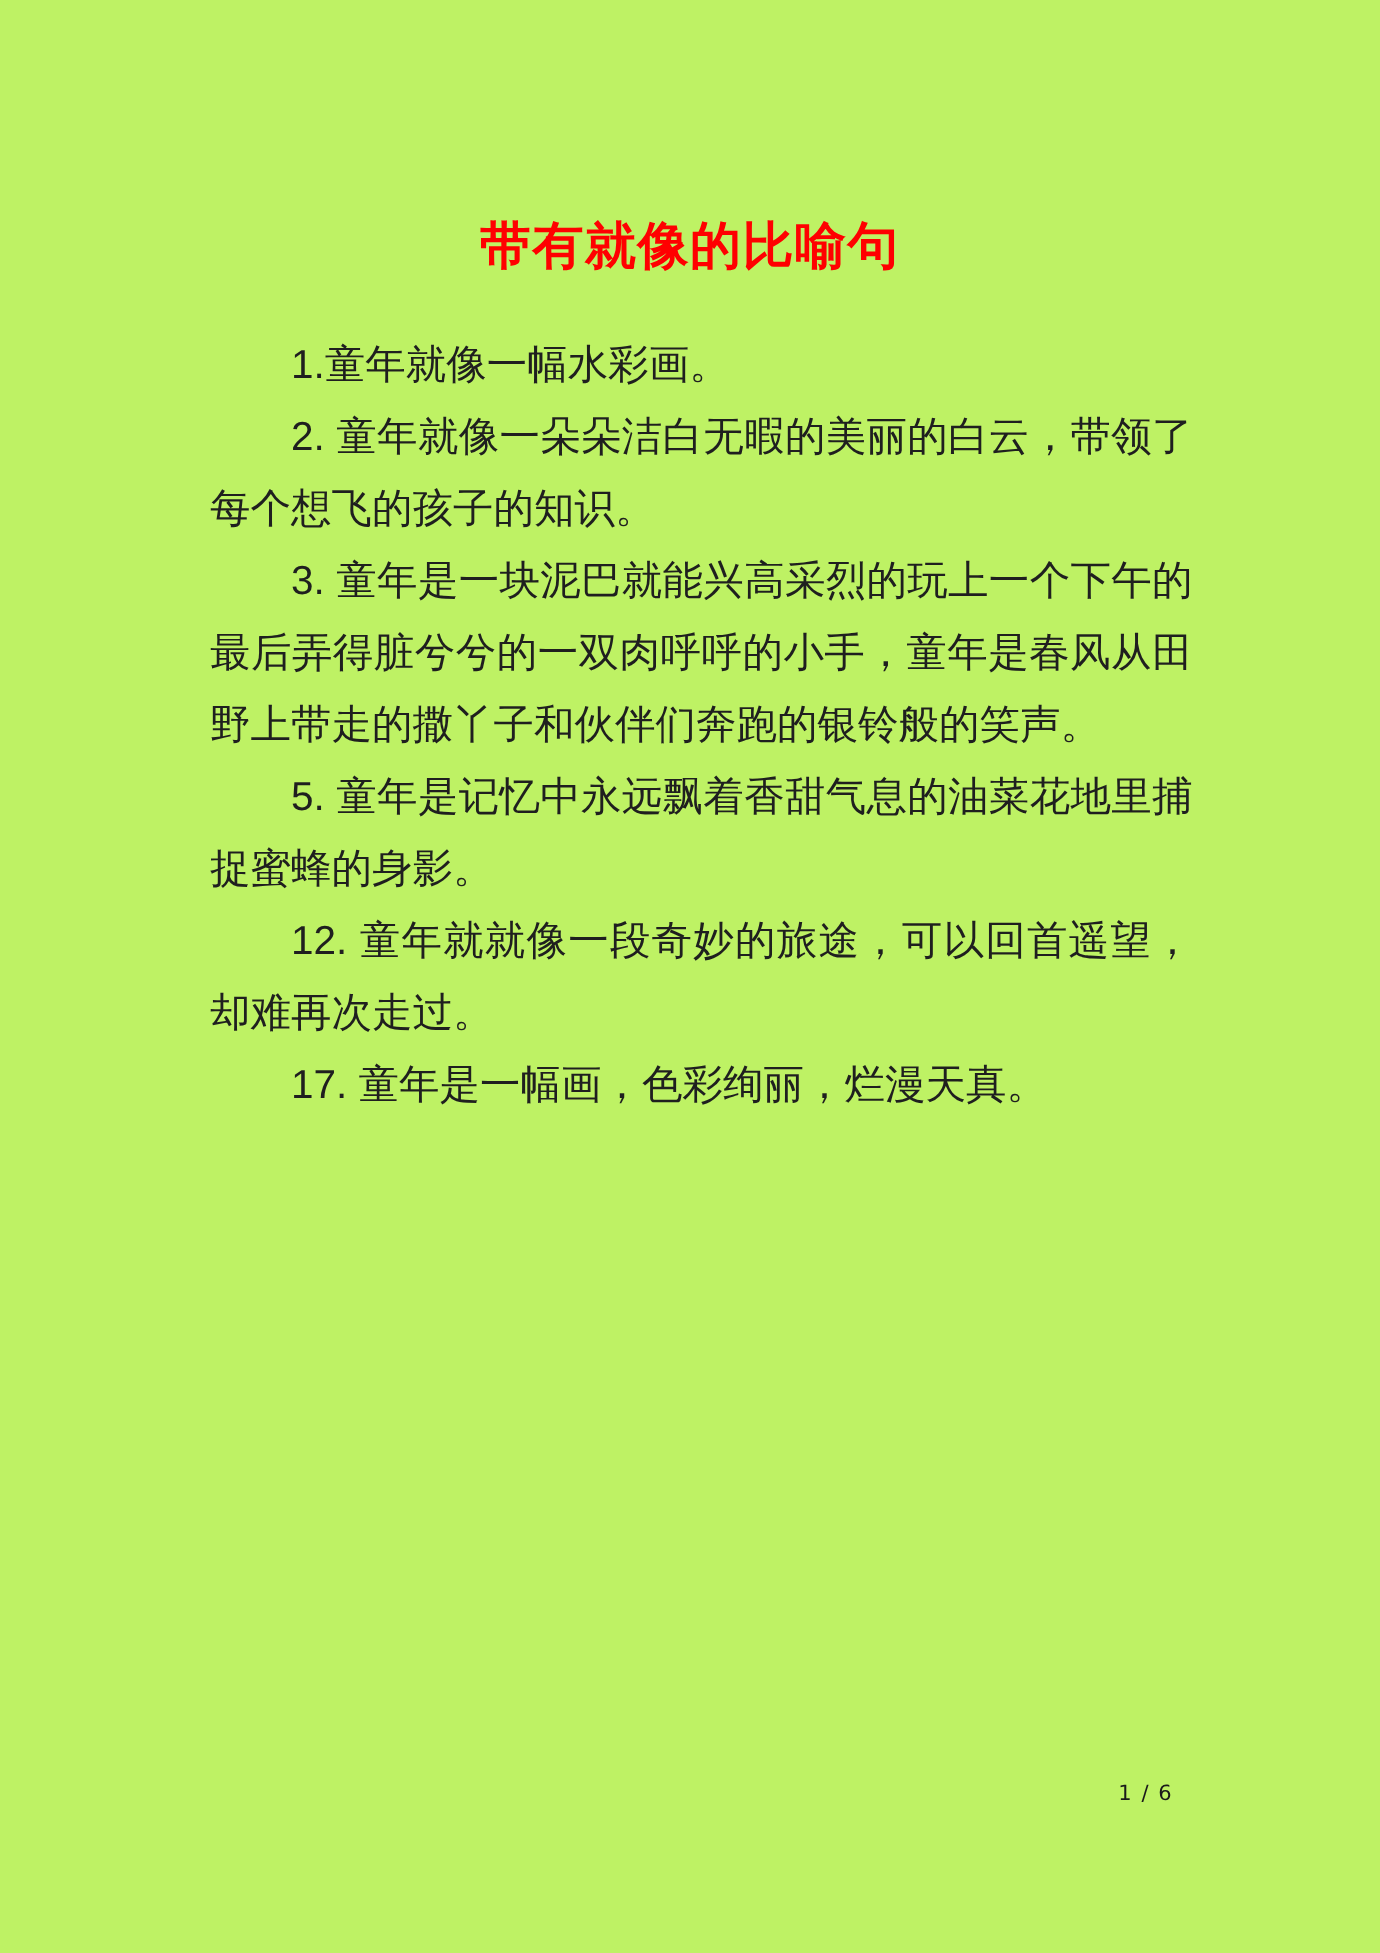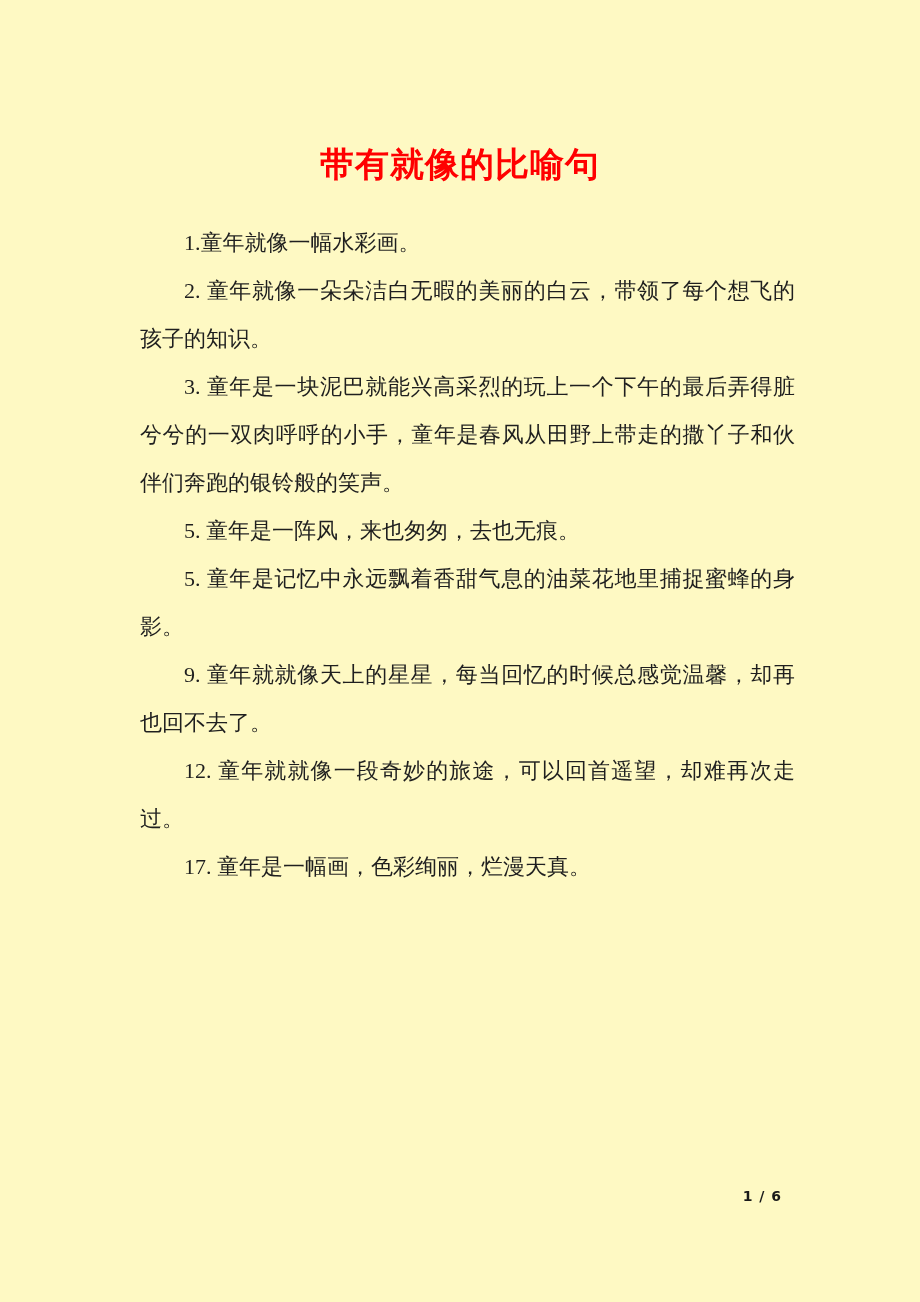--- a/index.html
+++ b/index.html
@@ -4,71 +4,69 @@
 <style>
   html, body {
     margin: 0;
     padding: 0;
     background: #ffffff;
   }
   .page {
     position: relative;
     width: 920px;
     height: 1302px;
-    background: #fef9c3;
+    background: #bef264;
     overflow: hidden;
   }
   .doc-title {
     margin: 0;
     padding-top: 146px;
     text-align: center;
     font-family: "Liberation Sans", "DejaVu Sans", sans-serif;
     font-size: 34px;
     font-weight: bold;
     letter-spacing: 1px;
     line-height: 36px;
   }
   .content {
     margin: 37px 125px 0 140px;
-    font-family: Liberation Serif, serif;
-    font-size: 22px;
+    font-family: Liberation Sans, sans-serif;
+    font-size: 27px;
     line-height: 48px;
     color: #1f1f1f;
     text-align: justify;
   }
   .para {
     margin: 0;
     padding: 0;
     text-indent: 2em;
   }
   .page-number {
     position: absolute;
     top: 1188px;
     right: 138px;
     font-family: "DejaVu Sans", "Liberation Sans", sans-serif;
     font-size: 14px;
-    font-weight: bold;
+    font-weight: normal;
     color: #1a1a1a;
     letter-spacing: 1px;
   }
 </style>
 </head>
 <body>
 
 <div class="page">
 
   <h1 class="doc-title" style="color: rgb(255, 0, 0);">带有就像的比喻句</h1>
 
   <div class="content">
 
   <p class="para">1.童年就像一幅水彩画。</p>
       <p class="para">2. 童年就像一朵朵洁白无暇的美丽的白云，带领了每个想飞的孩子的知识。</p>
       <p class="para">3. 童年是一块泥巴就能兴高采烈的玩上一个下午的最后弄得脏兮兮的一双肉呼呼的小手，童年是春风从田野上带走的撒丫子和伙伴们奔跑的银铃般的笑声。</p>
-      <p class="para">5. 童年是一阵风，来也匆匆，去也无痕。</p>
       <p class="para">5. 童年是记忆中永远飘着香甜气息的油菜花地里捕捉蜜蜂的身影。</p>
-      <p class="para">9. 童年就就像天上的星星，每当回忆的时候总感觉温馨，却再也回不去了。</p>
       <p class="para">12. 童年就就像一段奇妙的旅途，可以回首遥望，却难再次走过。</p>
       <p class="para">17. 童年是一幅画，色彩绚丽，烂漫天真。</p>
     </div>
 
   <div class="page-number">1 / 6</div>
 
 </div>
 
 </body></html>

